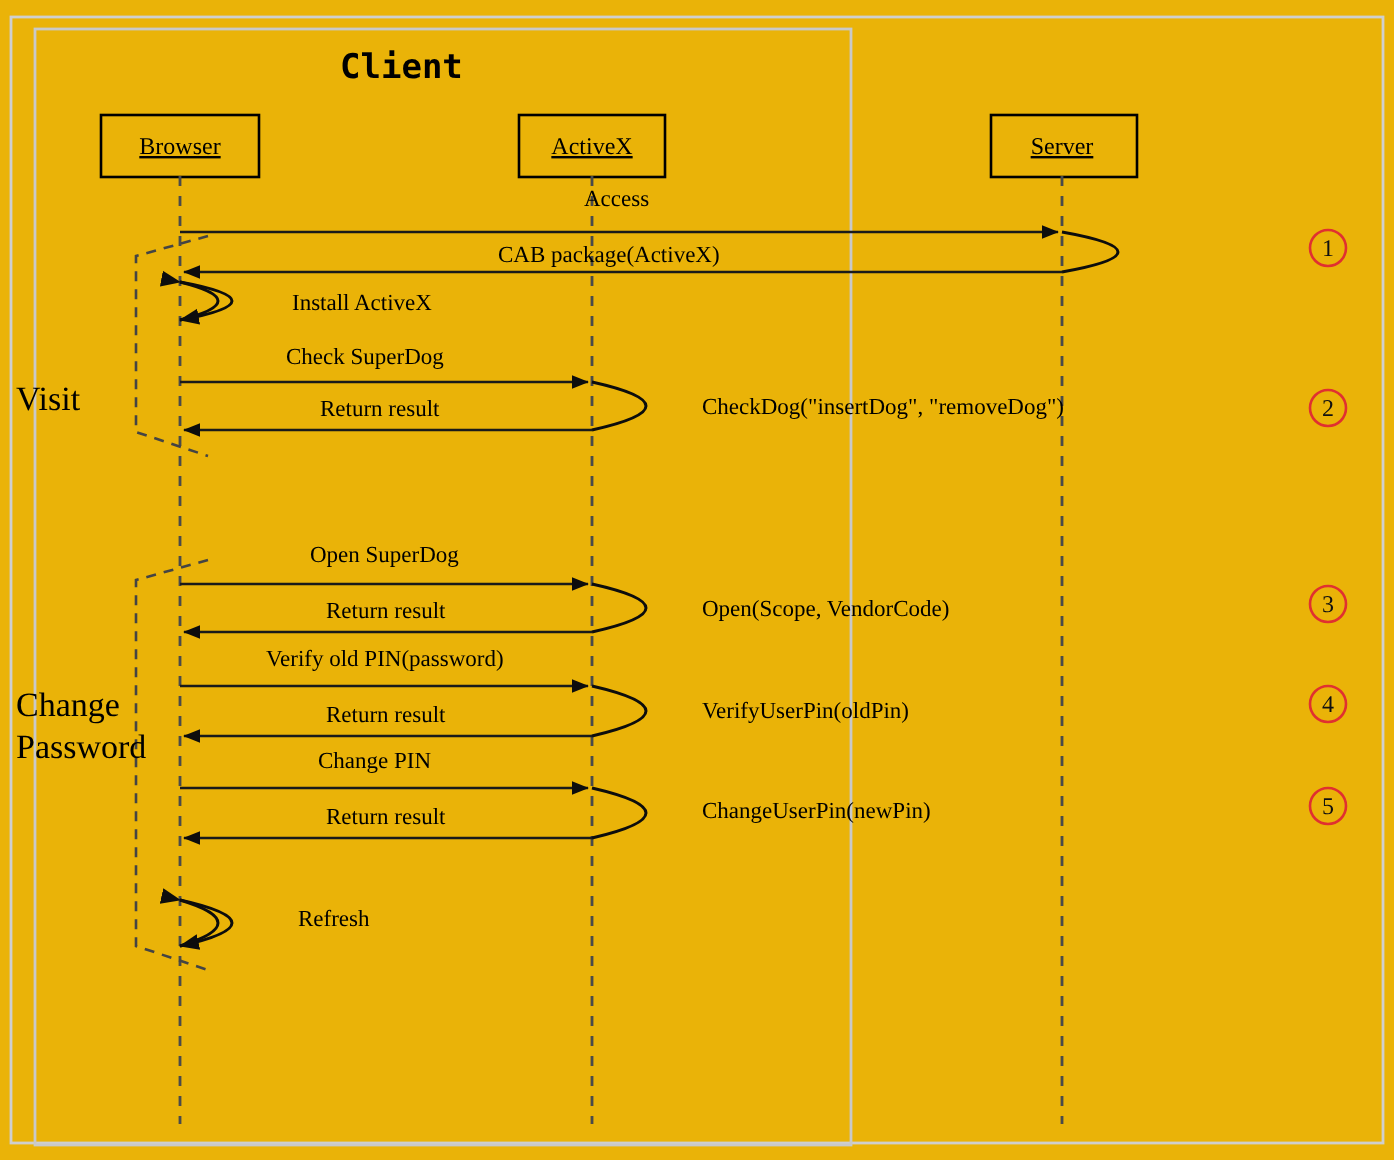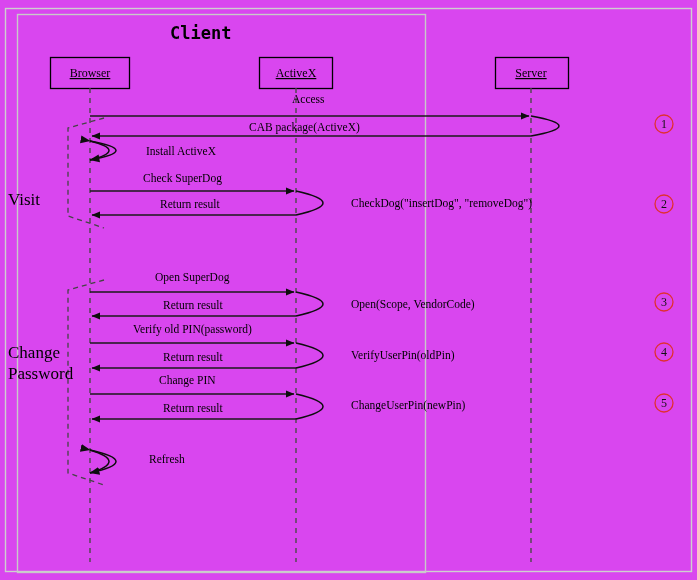--- a/index.html
+++ b/index.html
@@ -4,21 +4,21 @@
 <style>
   html, body {
     margin: 0;
     padding: 0;
     background: #ffffff;
   }
   #canvas {
     position: relative;
     width: 697px;
     height: 580px;
-    background: #d946ef;
+    background: #eab308;
     overflow: hidden;
     font-family: "Liberation Serif", serif;
   }
   svg.diagram {
     position: absolute;
     left: 0;
     top: 0;
     width: 697px;
     height: 580px;
   }

